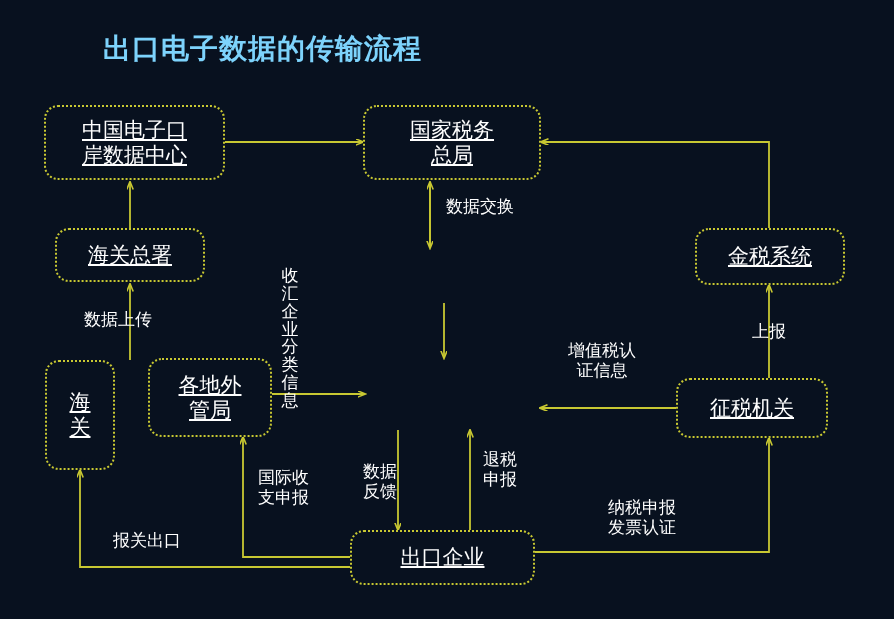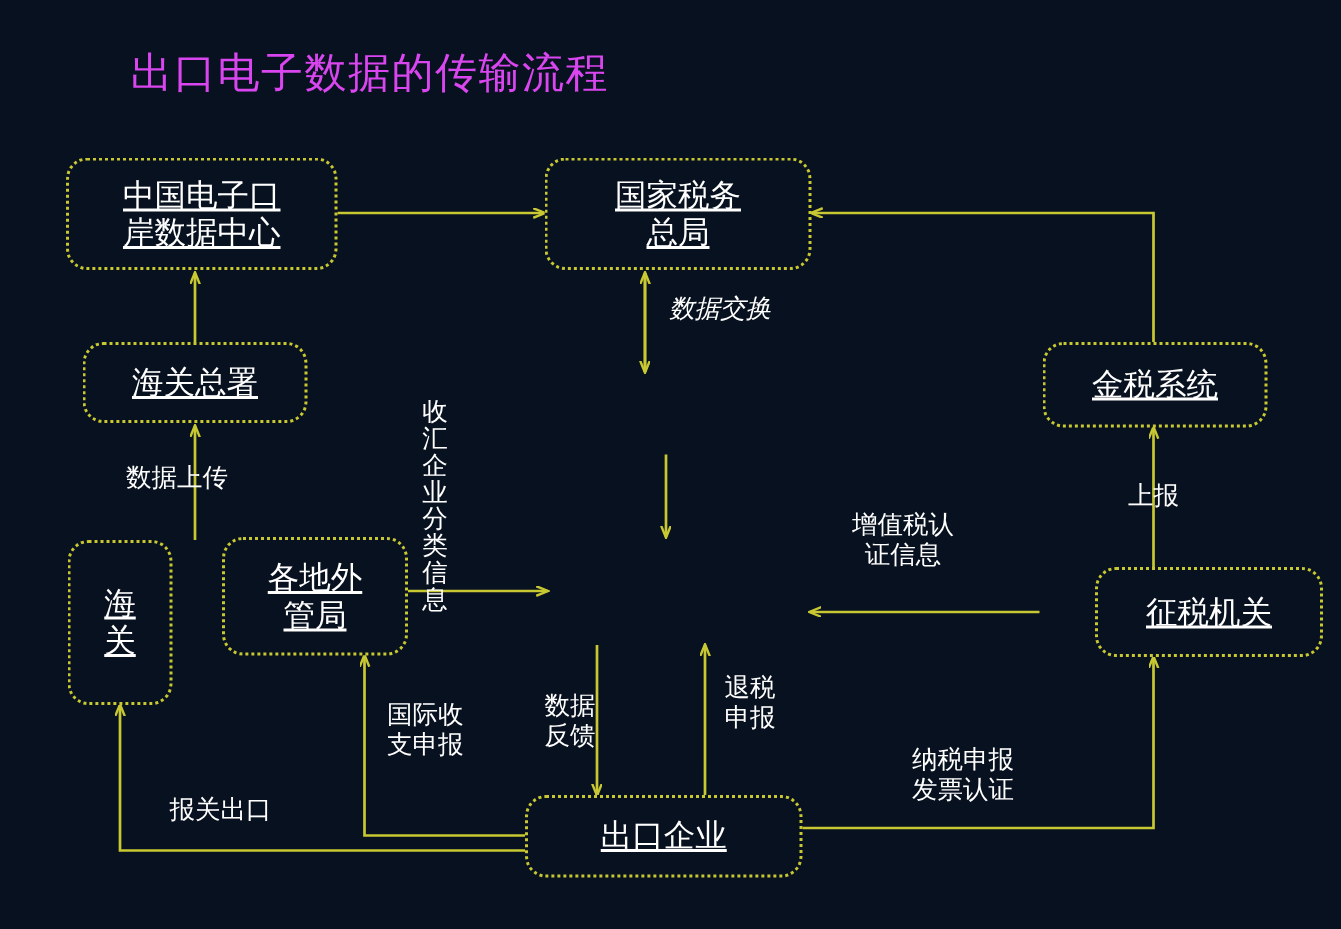--- a/index.html
+++ b/index.html
@@ -10,26 +10,27 @@
   #canvas {
     position: relative;
     width: 894px;
     height: 619px;
     background: #08111f;
     overflow: hidden;
     font-family: "DejaVu Sans", "Liberation Sans", sans-serif;
   }
   #title {
     position: absolute;
-    left: 87px;
+    left: 103px;
     top: 30px;
     font-size: 28px;
-    color: #d946ef;
+    color: #7dd3fc;
     letter-spacing: 1px;
     white-space: nowrap;
+    font-weight: bold;
   }
   .node {
     position: absolute;
     box-sizing: border-box;
     border: 2px dotted #c8c832;
     border-radius: 14px;
     background: #08111f;
     color: #ffffff;
     display: flex;
     align-items: center;
@@ -125,26 +126,26 @@
   <div class="node" style="left:695px; top:228px; width:150px; height:57px;">金税系统</div>
 
 
   <div class="node tall" style="left:45px; top:360px; width:70px; height:110px;">海
 关</div>
 
   <div class="node" style="left:148px; top:358px; width:124px; height:79px;">各地外
 管局</div>
 
 
-  <div class="node" style="left:730px; top:378px; width:152px; height:60px;text-align:center;">征税机关</div>
+  <div class="node" style="left:676px; top:378px; width:152px; height:60px;text-align:center;">征税机关</div>
 
   <div class="node" style="left:350px; top:530px; width:185px; height:55px;">出口企业</div>
 
 
-  <div class="edge-label" style="left:446px; top:196px; text-align:right;font-style:italic;">数据交换</div>
+  <div class="edge-label" style="left:446px; top:196px; text-align:right;">数据交换</div>
 
   <div class="edge-label" style="left:84px; top:309px; text-align:left;">数据上传</div>
 
   <div class="edge-label vert" style="left:279px; top:267px; text-align:center;">收汇
 企业
 分类
 信息</div>
 
   <div class="edge-label" style="left:752px; top:321px; text-align:center;">上报</div>
 

